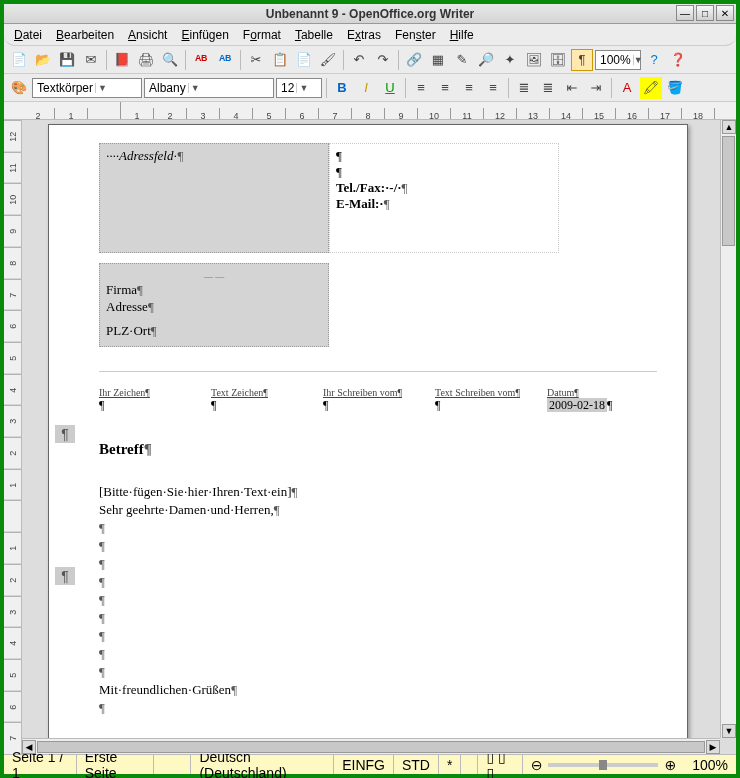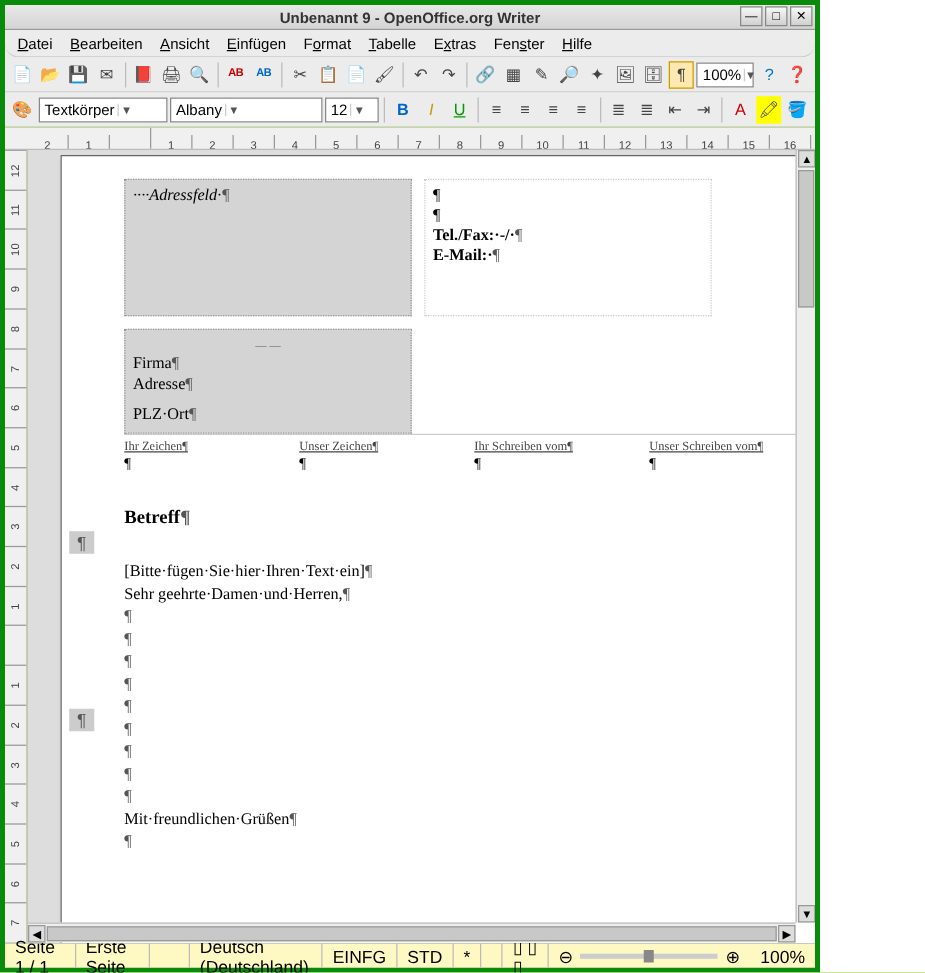--- a/index.html
+++ b/index.html
@@ -1,50 +1,50 @@
 <!DOCTYPE html>
 <html><head>
 <meta charset="utf-8">
 <style>
 * { box-sizing: border-box; margin: 0; padding: 0; }
 body { font-family: "Segoe UI", Tahoma, sans-serif; font-size: 11px; background: #fff; overflow: hidden; }
-.window { width: 656px; height: 778px; border: 4px solid #0a8a0a; position: relative; background: #ececec; display: flex; flex-direction: column; }
+.window { width: 740px; height: 778px; border: 4px solid #0a8a0a; position: relative; background: #ececec; display: flex; flex-direction: column; }
 .titlebar { height: 20px; background: linear-gradient(#e8e8e8,#d4d4d4); display: flex; align-items: center; justify-content: center; position: relative; border-bottom: 1px solid #999; font-size: 12px; }
 .titlebar .title { font-weight: bold; color: #333; }
 .titlebar .controls { position: absolute; right: 2px; top: 1px; display: flex; gap: 2px; }
 .wbtn { width: 18px; height: 16px; background: linear-gradient(#f8f8f8,#d0d0d0); border: 1px solid #888; font-size: 10px; display: flex; align-items: center; justify-content: center; cursor: pointer; }
 .menubar { height: 22px; background: #ececec; display: flex; align-items: center; padding: 0 4px; gap: 2px; border-bottom: 1px solid #ccc; border-radius: 11px; }
 .menubar span { padding: 2px 6px; font-size: 12px; color: #000; cursor: pointer; }
 .menubar span u { text-decoration: underline; }
 .toolbar { height: 28px; background: #ececec; display: flex; align-items: center; padding: 0 4px; gap: 2px; border-bottom: 1px solid #ccc; }
 .tb { width: 22px; height: 22px; border: 1px solid transparent; display: flex; align-items: center; justify-content: center; font-size: 13px; cursor: pointer; color: #444; }
 .sep { width: 1px; height: 20px; background: #bbb; margin: 0 2px; }
 .combo { height: 20px; border: 1px solid #888; background: #fff; display: flex; align-items: center; padding: 0 2px 0 4px; font-size: 12px; }
 .combo .dd { width: 14px; text-align: center; color: #555; font-size: 9px; border-left: 1px solid #ccc; margin-left: 2px; }
 .zoom { width: 46px; }
-.ruler-area { flex: 1; display: flex; flex-direction: column; background: #84cc16; overflow: hidden; }
+.ruler-area { flex: 1; display: flex; flex-direction: column; background: #7dd3fc; overflow: hidden; }
 .ruler-h { height: 18px; background: #f0f0f0; border-bottom: 1px solid #bbb; position: relative; font-size: 9px; color: #444; overflow: hidden; padding-left: 18px; }
 .ruler-h .ticks { position: relative; height: 100%; white-space: nowrap; }
 .ruler-h .tick { display: inline-block; width: 33px; border-right: 1px solid #999; height: 100%; text-align: center; line-height: 16px; }
 .docwrap { flex: 1; display: flex; overflow: hidden; }
 .ruler-v { width: 18px; background: #f0f0f0; border-right: 1px solid #bbb; font-size: 9px; color: #444; display: flex; flex-direction: column; align-items: center; }
 .ruler-v .vtick { height: 33px; border-bottom: 1px solid #999; width: 100%; display: flex; align-items: center; justify-content: center; writing-mode: vertical-rl; transform: rotate(180deg); }
 .canvas { flex: 1; background: #ddd; overflow: auto; position: relative; }
 .page { background: #fff; border: 1px solid #666; box-shadow: 2px 2px 4px rgba(0,0,0,.3); margin: 4px 12px 4px 26px; width: 640px; min-height: 900px; position: relative; padding: 0; }
 .pilcrow { color: #555; }
 .doc-content { padding: 18px 30px 10px 50px; font-family: "Times New Roman", serif; font-size: 13px; color: #000; }
-.toprow { display: flex; gap: 10px; }
+.toprow { display: flex; }
 .box { border: 1px solid #aaa; background: #d4d4d4; padding: 4px 6px; }
 .box.light { background: #fff; border-color: #ccc; }
 .adress { width: 230px; height: 110px; font-style: italic; }
 .lab { font-weight: bold; }
 .contactbox { width: 230px; height: 110px; }
 .recipient { width: 230px; margin-top: 10px; padding: 6px; }
 .recipient div { margin: 1px 0; }
-.refs { display: flex; border-top: 1px solid #ccc; padding-top: 4px; font-size: 10px; gap: 2px; }
+.refs { display: flex; margin-top: 24px; border-top: 1px solid #ccc; padding-top: 15px; font-size: 10px; gap: 2px; }
 .refs .col { flex: 1; }
 .refs .hdr { text-decoration: underline; color: #444; font-size: 10px; }
 .refs .val { font-size: 12px; }
 .datum { background: #ccc; padding: 0 2px; }
 .betreff { margin-top: 28px; font-weight: bold; font-size: 15px; }
 .body-text { margin-top: 26px; }
 .body-text div { margin: 2px 0; min-height: 16px; }
 .margin-mark { position: absolute; left: 6px; width: 20px; height: 18px; background: #ccc; font-size: 14px; text-align: center; line-height: 18px; color: #555; }
 .scrollbar-v { position: absolute; right: 0; top: 0; bottom: 16px; width: 16px; background: #eee; border-left: 1px solid #bbb; }
 .scrollbar-h { position: absolute; left: 0; right: 16px; bottom: 0; height: 16px; background: #eee; border-top: 1px solid #bbb; display: flex; align-items: center; }
@@ -205,30 +205,34 @@
                   <div>Adresse<span class="pilcrow">¶</span></div>
                 </div>
               <div style="margin-top:8px"><span>PLZ·Ort</span><span class="pilcrow">¶</span></div>
             </div>
             <div class="refs" id="refs">
                 <div class="col">
                   <div class="hdr">Ihr Zeichen¶</div>
                   <div class="val">¶</div>
                 </div>
                 <div class="col">
-                  <div class="hdr">Unser Zeichen¶</div>
+                  <div class="hdr">Text Zeichen¶</div>
                   <div class="val">¶</div>
                 </div>
                 <div class="col">
                   <div class="hdr">Ihr Schreiben vom¶</div>
                   <div class="val">¶</div>
                 </div>
                 <div class="col">
-                  <div class="hdr">Unser Schreiben vom¶</div>
-                  <div class="val">¶</div>
+                  <div class="hdr">Text Schreiben vom¶</div>
+                  <div class="val">¶</div>
+                </div>
+                <div class="col">
+                  <div class="hdr">Datum¶</div>
+                  <div class="val"><span class="datum">2009-02-18</span>¶</div>
                 </div>
               </div>
             <div class="betreff"><span>Betreff</span><span class="pilcrow">¶</span></div>
             <div class="body-text">
               <div><span>[Bitte·fügen·Sie·hier·Ihren·Text·ein]</span><span class="pilcrow">¶</span></div>
               <div><span>Sehr geehrte·Damen·und·Herren,</span><span class="pilcrow">¶</span></div>
               <div class="pilcrow">¶</div>
                 <div class="pilcrow">¶</div>
                 <div class="pilcrow">¶</div>
               <div class="pilcrow">¶</div>

